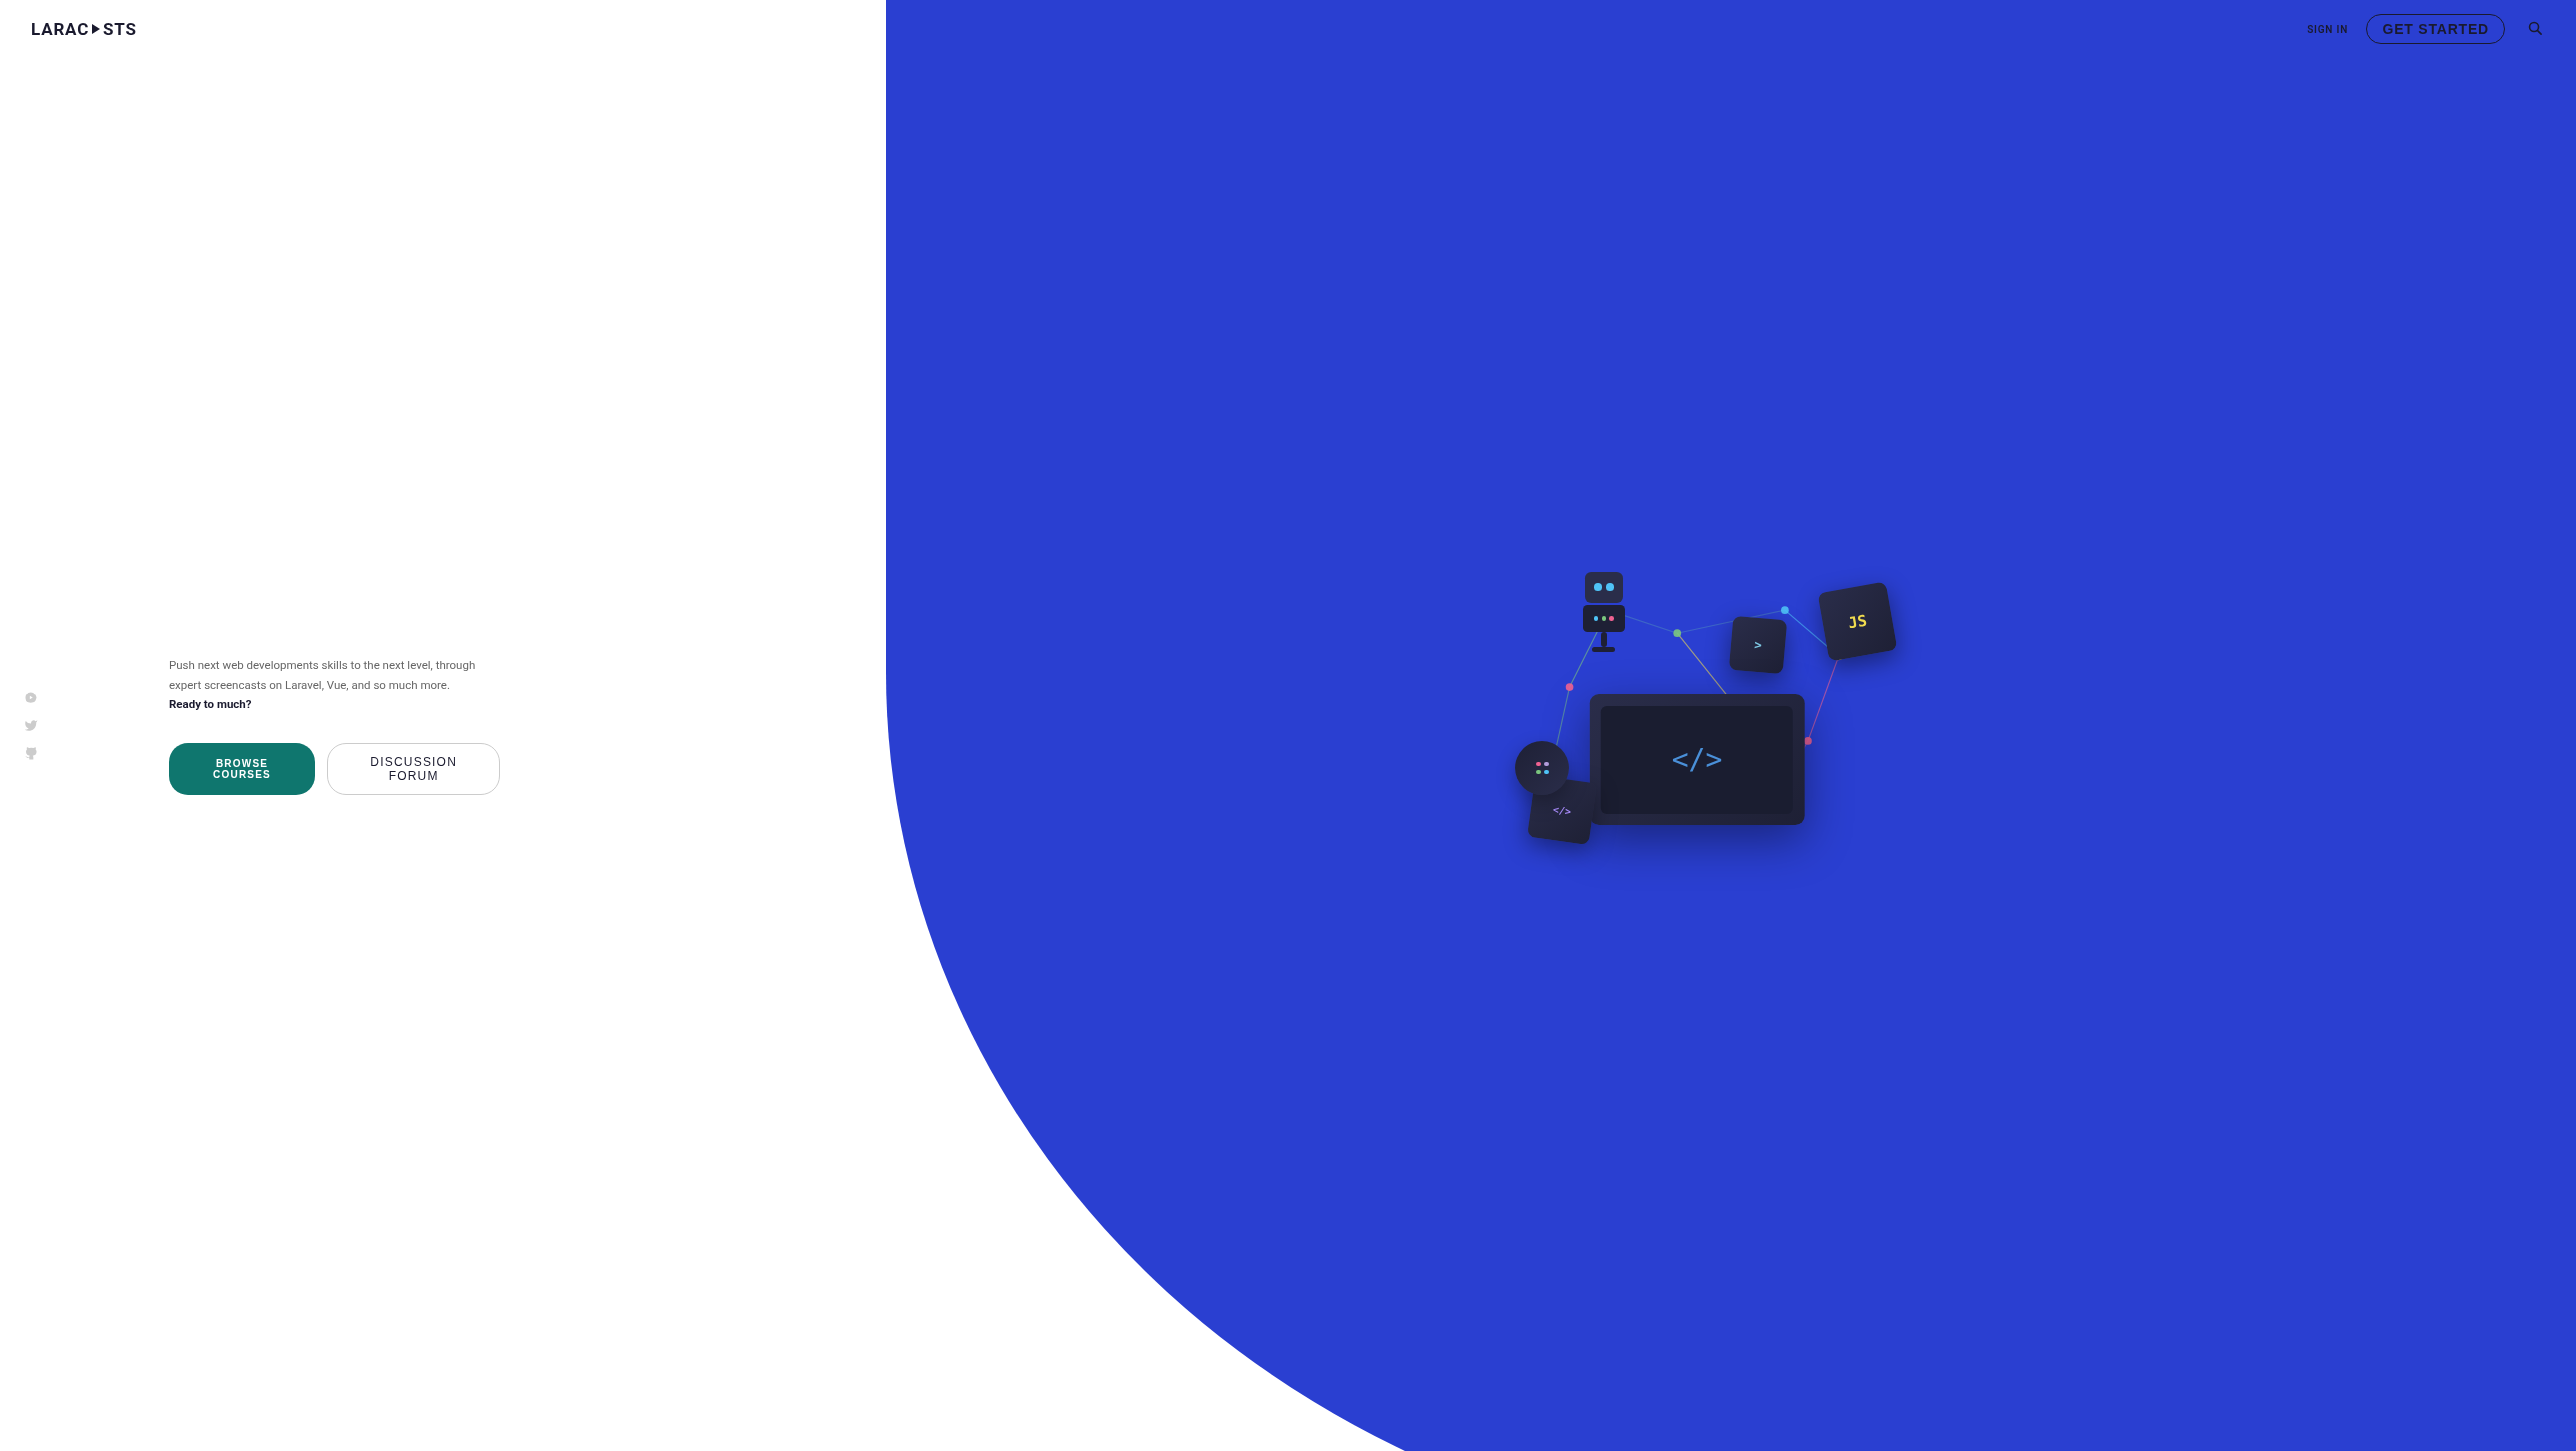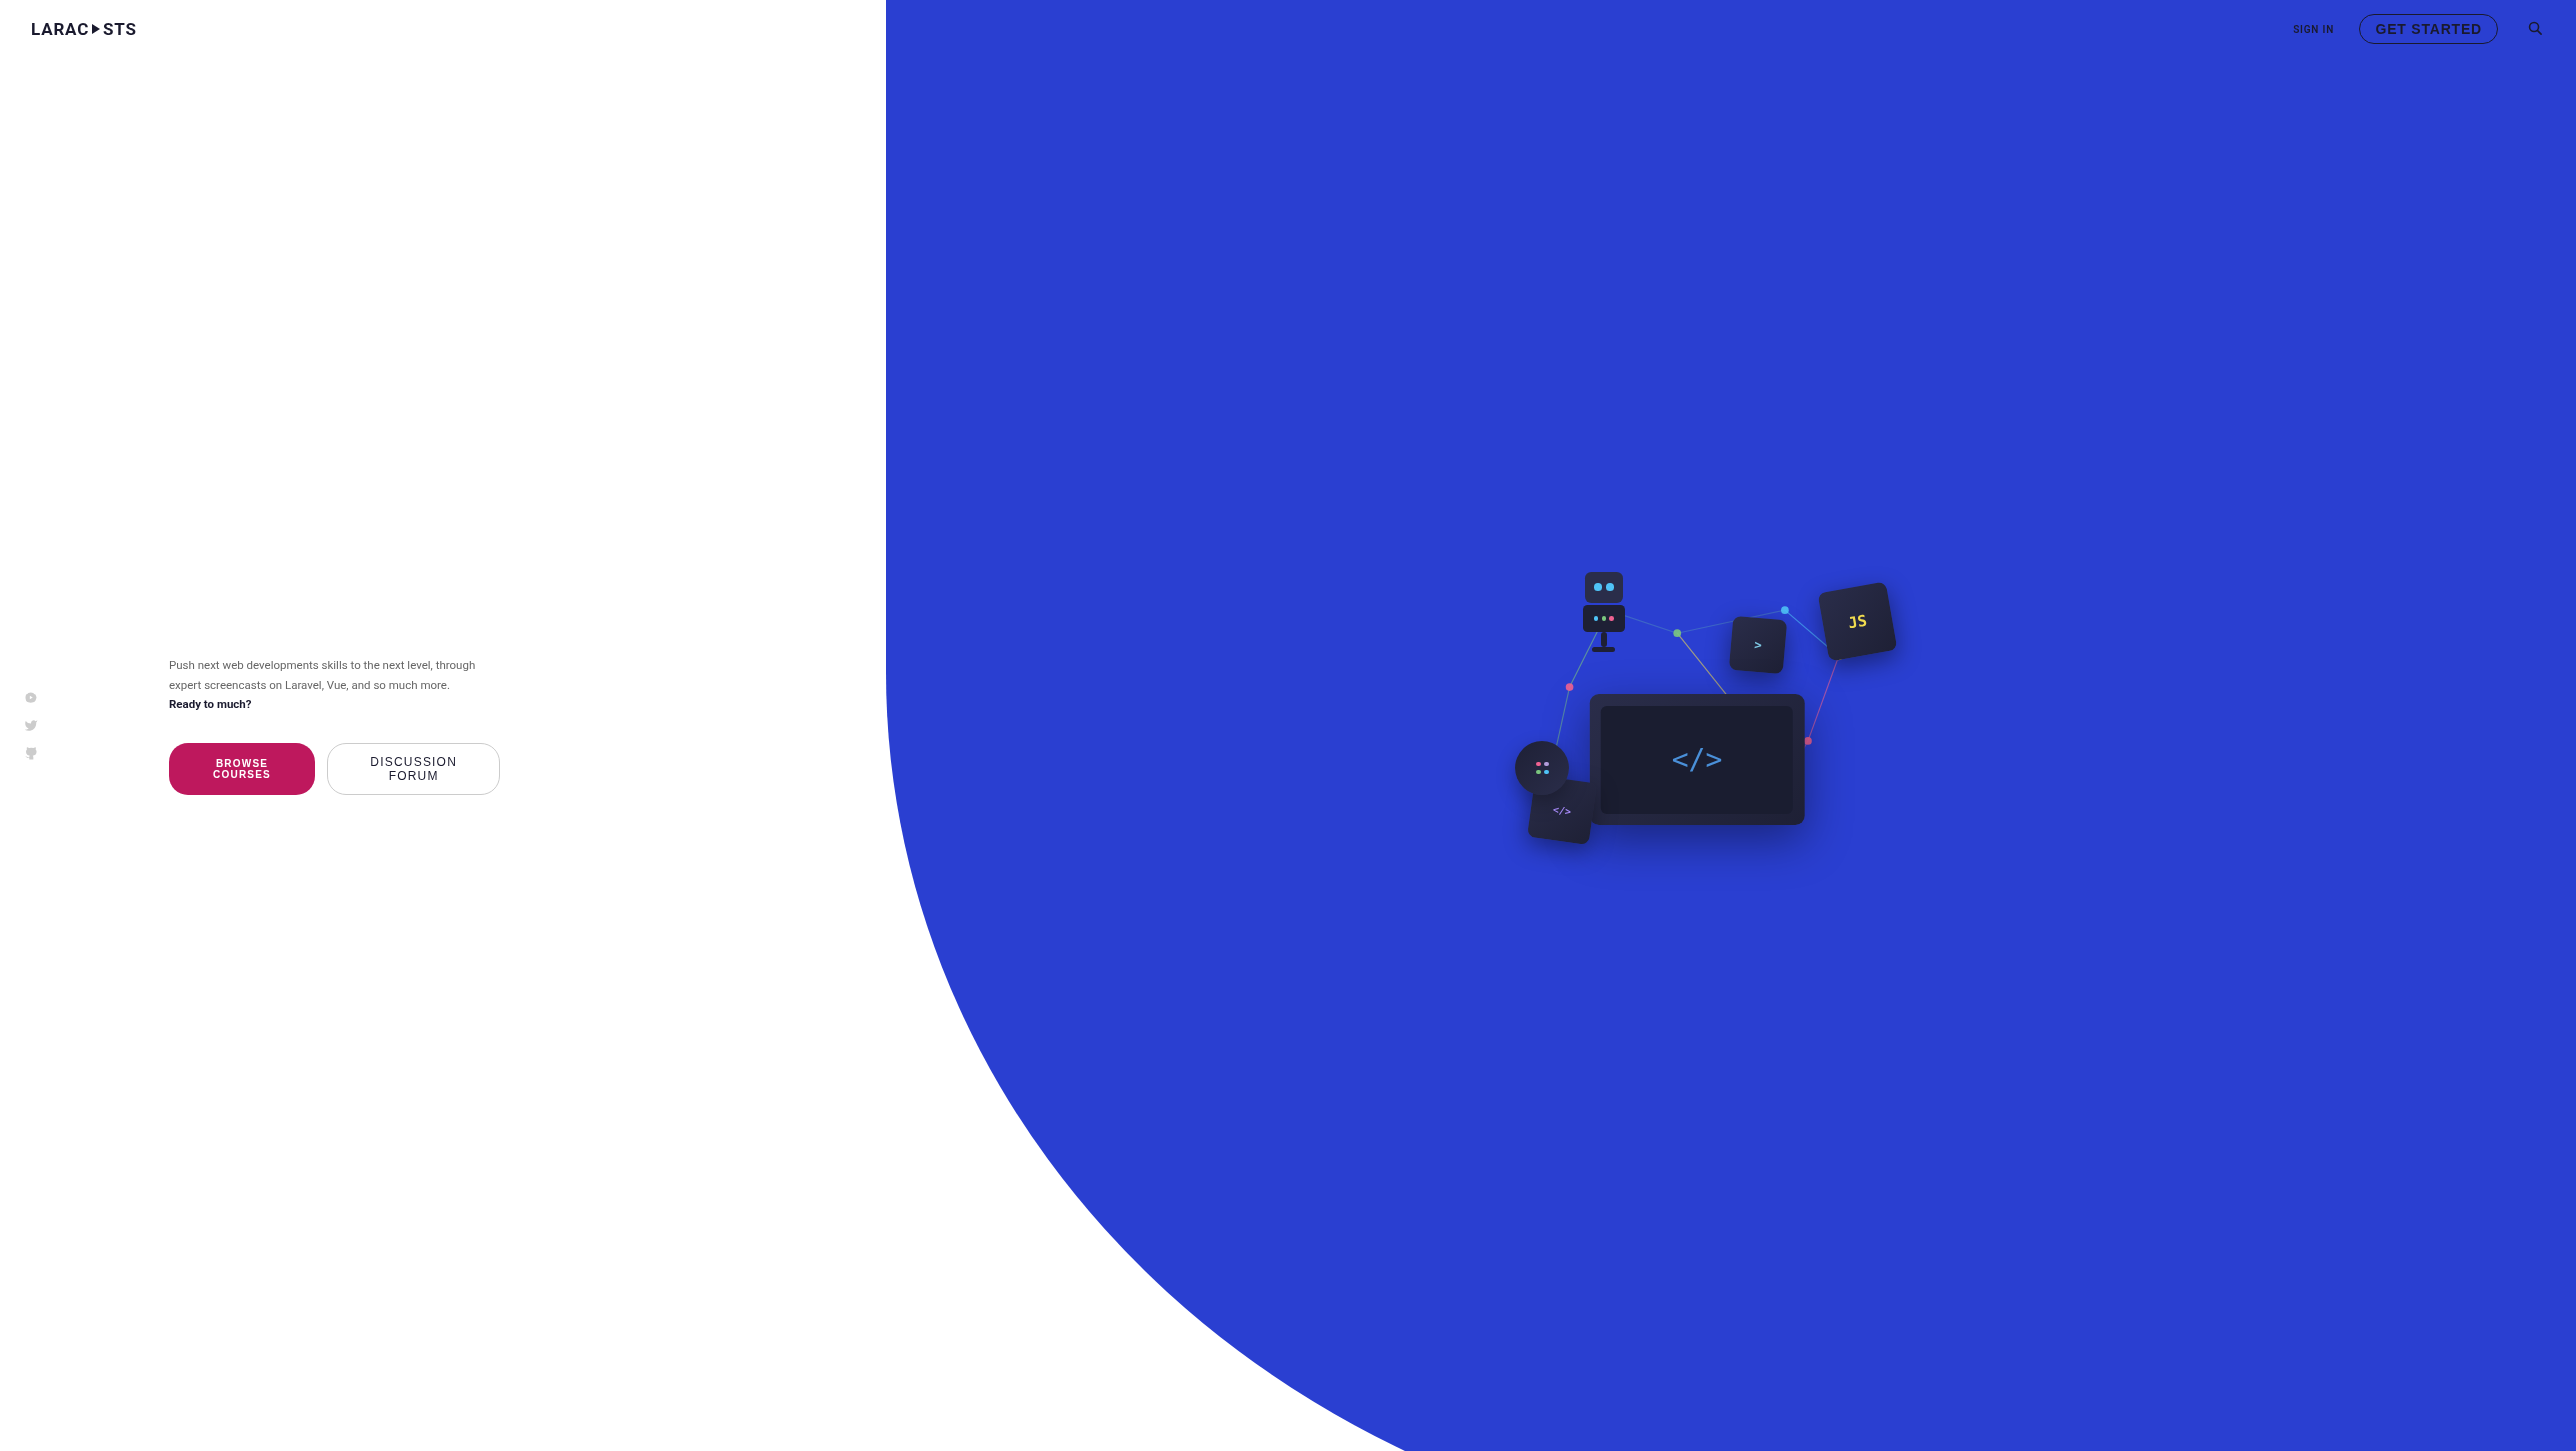--- a/index.html
+++ b/index.html
@@ -47,21 +47,21 @@
       border-top: 5.4px solid transparent;
       border-bottom: 5.4px solid transparent;
       border-left: 8.5px solid #1a1a2e;
       margin: 0 1.5px;
       vertical-align: middle;
     }
 
     .nav-right {
       display: flex;
       align-items: center;
-      gap: 25px;
+      gap: 18px;
     }
 
     .sign-in-link {
       font-size: 10px;
       font-weight: 600;
       color: #1a1a2e;
       text-decoration: none;
       letter-spacing: 0.8px;
       cursor: pointer;
     }
@@ -154,21 +154,21 @@
       font-weight: 700;
     }
 
     .hero-buttons {
       display: flex;
       gap: 12.3px;
       margin-top: 28px;
     }
 
     .btn-browse {
-      background: #be185d;
+      background: #0f766e;
       color: #fff;
       border: none;
       border-radius: 19px;
       padding: 10.8px 21.5px;
       font-size: 10px;
       font-weight: 700;
       letter-spacing: 1.2px;
       cursor: pointer;
       text-transform: uppercase;
     }

